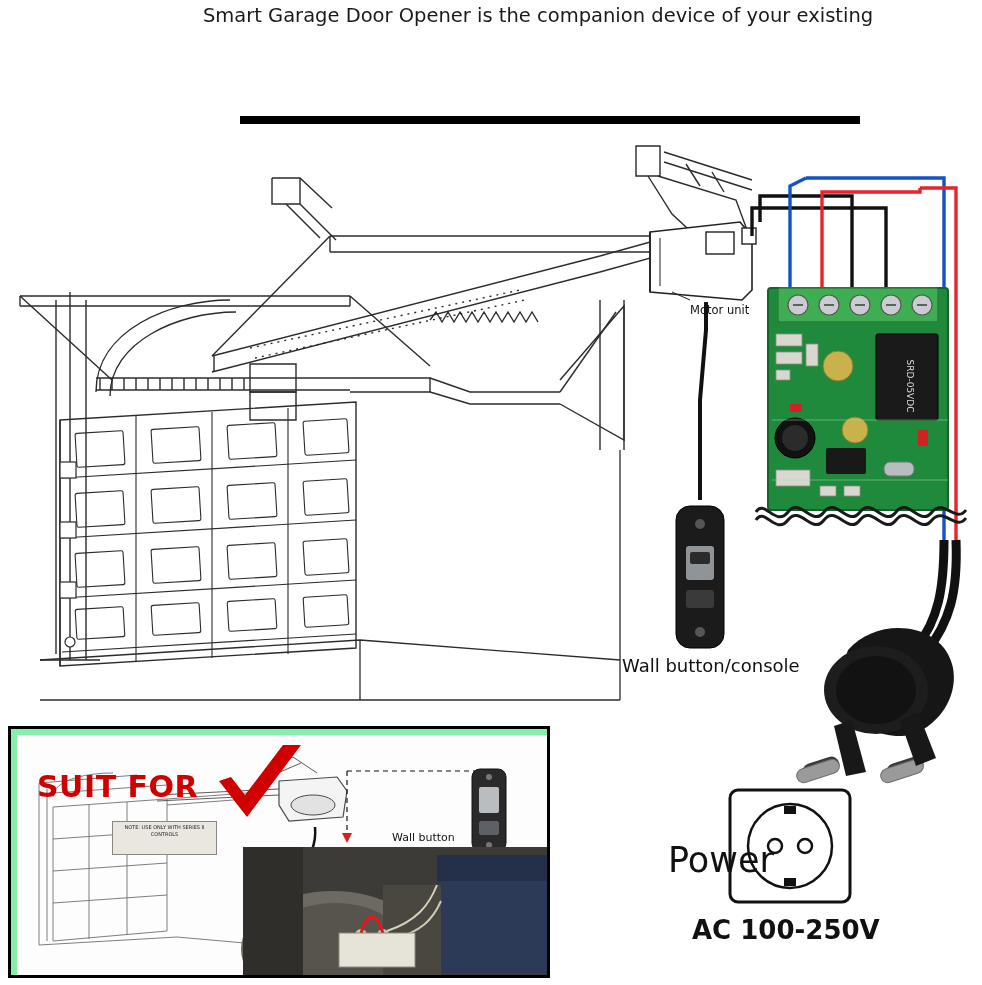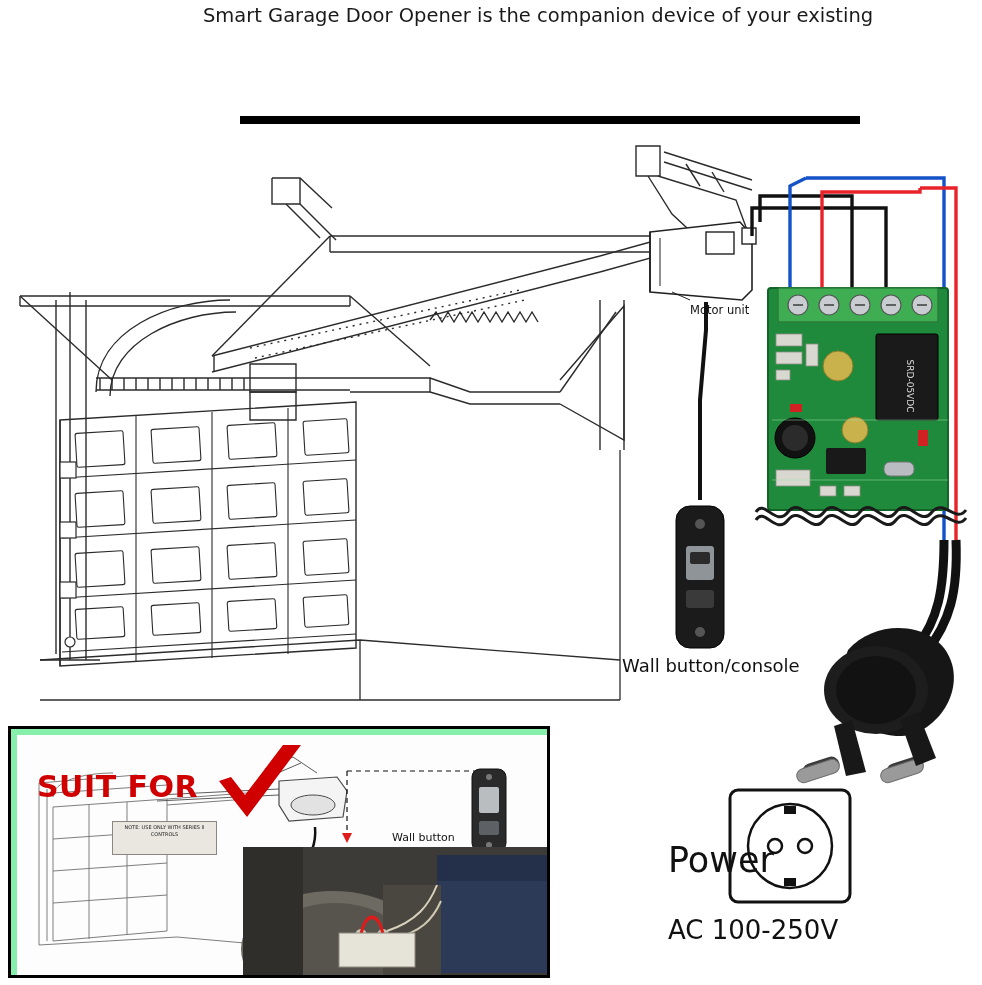--- a/index.html
+++ b/index.html
@@ -44,21 +44,21 @@
 
   .label {
     position: absolute;
     color: #111;
     font-family: "DejaVu Sans", sans-serif;
     white-space: nowrap;
   }
   .label-motor   { left: 690px; top: 303px; font-size: 11.5px; }
   .label-wall    { left: 622px; top: 655px; font-size: 18px; text-align: center; }
   .label-power   { left: 668px; top: 840px; font-size: 35px; }
-  .label-voltage { left: 668px; top: 915px; font-size: 26px; font-weight: normal; }
+  .label-voltage { left: 692px; top: 915px; font-size: 26px; font-weight: bold; }
 
   
   .inset {
     position: absolute;
     left: 8px;
     top: 726px;
     width: 542px;
     height: 252px;
     background: #86efac;
     border: 3px solid #000;

